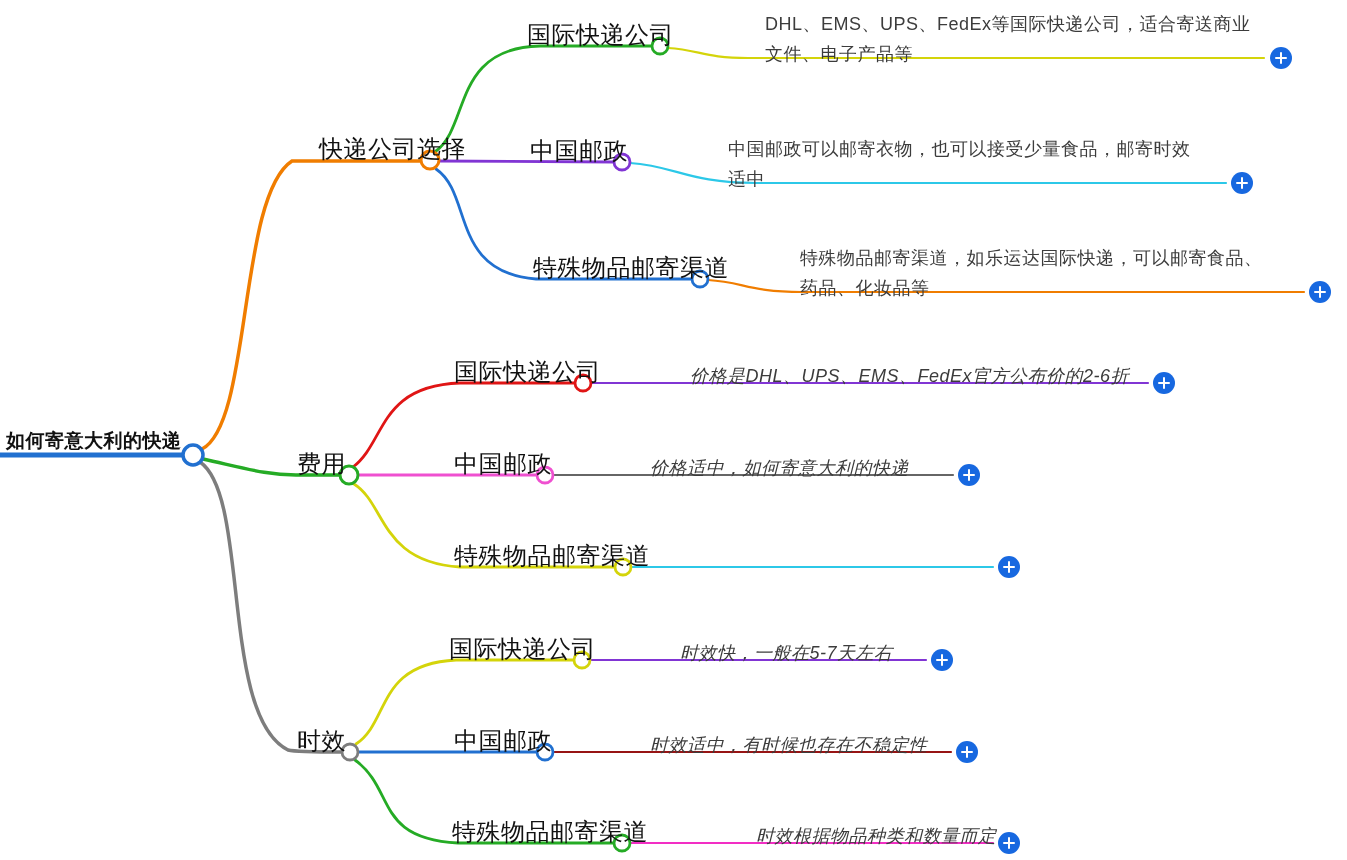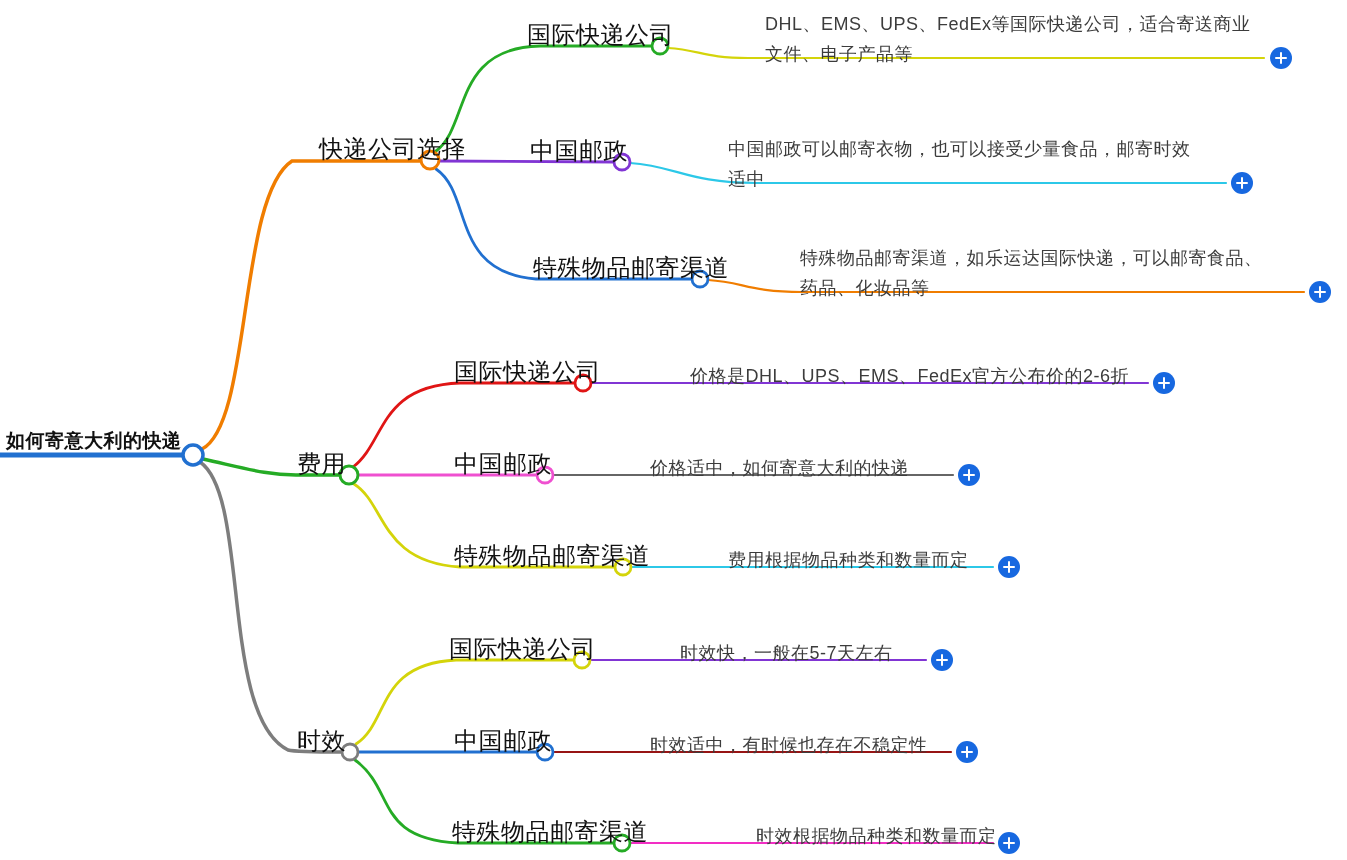--- a/index.html
+++ b/index.html
@@ -10,21 +10,21 @@
   .mindmap-svg{position:absolute;left:0;top:0;width:1347px;height:860px;}
   .node-label{
     position:absolute;font-size:24px;font-weight:normal;color:#111;
     white-space:nowrap;letter-spacing:0.5px;
   }
   .root-label{font-size:19px;font-weight:bold;}
   .leaf-text{
     position:absolute;font-size:18px;line-height:30px;color:#3c3c3c;
     letter-spacing:0.5px;
   }
-  .nowrap{white-space:nowrap;}
+  .nowrap{white-space:nowrap;font-style:italic;}
   .plus{
     position:absolute;width:22px;height:22px;border-radius:50%;
     background:#1768e0;cursor:pointer;
   }
   .plus-icon{position:absolute;left:0;top:0;width:22px;height:22px;display:block;}
   .plus-icon::before{
     content:"";position:absolute;left:5px;top:9.75px;width:12px;height:2.5px;
     background:#fff;border-radius:2px;
   }
   .plus-icon::after{
@@ -101,21 +101,20 @@
   <div class="node-label" style="left:449px;top:633px;">国际快递公司</div>
   <div class="node-label" style="left:454px;top:725px;">中国邮政</div>
   <div class="node-label" style="left:452px;top:816px;">特殊物品邮寄渠道</div>
 
   <div class="leaf-text" style="left:765px;top:9px;width:497px;">DHL、EMS、UPS、FedEx等国际快递公司，适合寄送商业文件、电子产品等</div>
   <div class="leaf-text" style="left:728px;top:134px;width:470px;">中国邮政可以邮寄衣物，也可以接受少量食品，邮寄时效适中</div>
   <div class="leaf-text" style="left:800px;top:243px;width:470px;">特殊物品邮寄渠道，如乐运达国际快递，可以邮寄食品、药品、化妆品等</div>
 
   <div class="leaf-text nowrap" style="left:690px;top:361px;">价格是DHL、UPS、EMS、FedEx官方公布价的2-6折</div>
   <div class="leaf-text nowrap" style="left:650px;top:453px;">价格适中，如何寄意大利的快递</div>
-  <div class="leaf-text nowrap" style="left:728px;top:545px;">费用根据物品种类和数量而定</div>
 
   <div class="leaf-text nowrap" style="left:680px;top:638px;">时效快，一般在5-7天左右</div>
   <div class="leaf-text nowrap" style="left:650px;top:730px;">时效适中，有时候也存在不稳定性</div>
   <div class="leaf-text nowrap" style="left:728px;top:821px;margin-left:28px;">时效根据物品种类和数量而定</div>
 
   <div class="plus" style="left: 1270px; top: 47px; background: rgb(23, 104, 224);">
       <span class="plus-icon"></span>
     </div>
   <div class="plus" style="left: 1231px; top: 172px; background: rgb(23, 104, 224);">
       <span class="plus-icon"></span>

